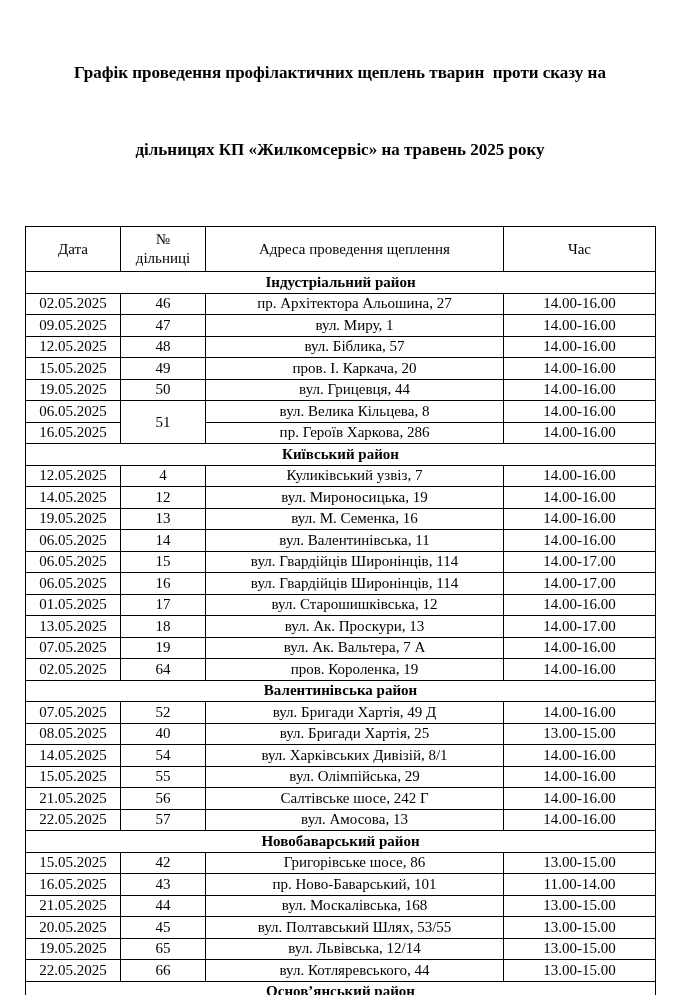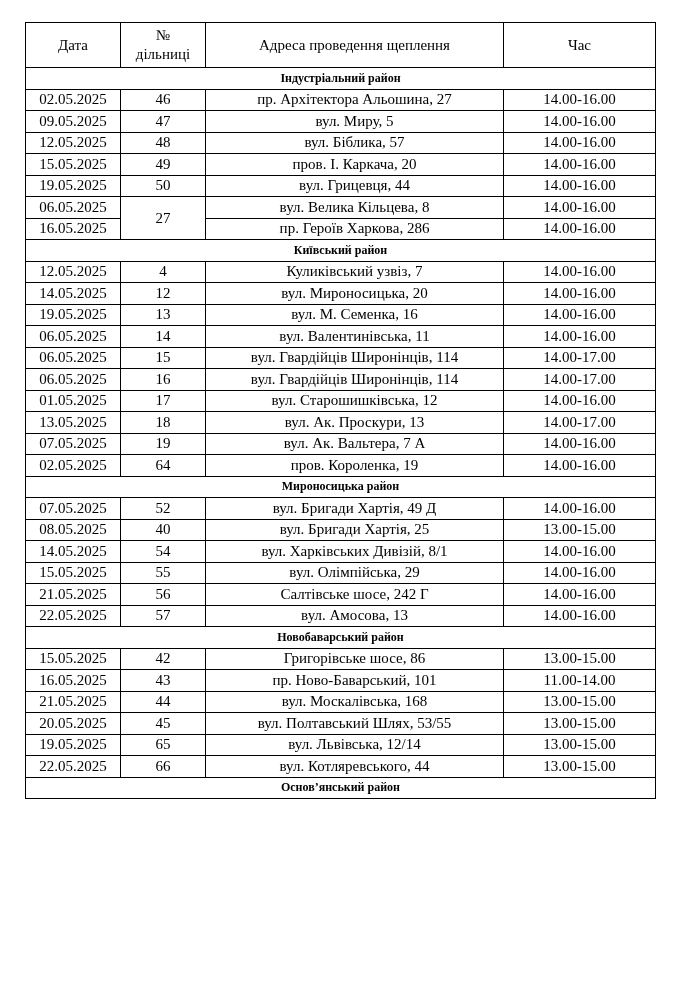--- a/index.html
+++ b/index.html
@@ -45,28 +45,32 @@
     font-weight: normal;
     height: 44px;
   }
   .schedule th .wrap-narrow {
     display: inline-block;
     max-width: 60px;
     line-height: 1.25;
   }
   .schedule td.section {
     font-weight: bold;
-    font-size: 12px;
+    font-size: 15px;
   }
 </style>
 </head>
 <body>
 
 <div class="page">
 
+  <div class="title">
+    <div>Графік проведення профілактичних щеплень тварин  проти сказу на</div>
+    <div>дільницях КП «Жилкомсервіс» на травень 2025 року</div>
+  </div>
 
   <table class="schedule">
     <colgroup>
       <col style="width:95px">
       <col style="width:85px">
       <col style="width:298px">
       <col style="width:152px">
     </colgroup>
     <thead>
       <tr>
@@ -84,21 +88,21 @@
         </tr>
         <tr>
           <td>02.05.2025</td>
           <td>46</td>
           <td>пр. Архітектора Альошина, 27</td>
           <td>14.00-16.00</td>
         </tr>
         <tr>
           <td>09.05.2025</td>
           <td>47</td>
-          <td>вул. Миру, 5</td>
+          <td>вул. Миру, 1</td>
           <td>14.00-16.00</td>
         </tr>
         <tr>
           <td>12.05.2025</td>
           <td>48</td>
           <td>вул. Біблика, 57</td>
           <td>14.00-16.00</td>
         </tr>
         <tr>
           <td>15.05.2025</td>
@@ -107,42 +111,42 @@
           <td>14.00-16.00</td>
         </tr>
         <tr>
           <td>19.05.2025</td>
           <td>50</td>
           <td>вул. Грицевця, 44</td>
           <td>14.00-16.00</td>
         </tr>
         <tr>
           <td>06.05.2025</td>
-          <td rowspan="2">27</td>
+          <td rowspan="2">51</td>
           <td>вул. Велика Кільцева, 8</td>
           <td>14.00-16.00</td>
         </tr>
         <tr>
           <td>16.05.2025</td>
           <td>пр. Героїв Харкова, 286</td>
           <td>14.00-16.00</td>
         </tr>
         <tr>
           <td colspan="4" class="section">Київський район</td>
         </tr>
         <tr>
           <td>12.05.2025</td>
           <td>4</td>
           <td>Куликівський узвіз, 7</td>
           <td>14.00-16.00</td>
         </tr>
         <tr>
           <td>14.05.2025</td>
           <td>12</td>
-          <td>вул. Мироносицька, 20</td>
+          <td>вул. Мироносицька, 19</td>
           <td>14.00-16.00</td>
         </tr>
         <tr>
           <td>19.05.2025</td>
           <td>13</td>
           <td>вул. М. Семенка, 16</td>
           <td>14.00-16.00</td>
         </tr>
         <tr>
           <td>06.05.2025</td>
@@ -180,21 +184,21 @@
           <td>вул. Ак. Вальтера, 7 А</td>
           <td>14.00-16.00</td>
         </tr>
         <tr>
           <td>02.05.2025</td>
           <td>64</td>
           <td>пров. Короленка, 19</td>
           <td>14.00-16.00</td>
         </tr>
         <tr>
-          <td colspan="4" class="section">Мироносицька район</td>
+          <td colspan="4" class="section">Валентинівська район</td>
         </tr>
         <tr>
           <td>07.05.2025</td>
           <td>52</td>
           <td>вул. Бригади Хартія, 49 Д</td>
           <td>14.00-16.00</td>
         </tr>
         <tr>
           <td>08.05.2025</td>
           <td>40</td>

